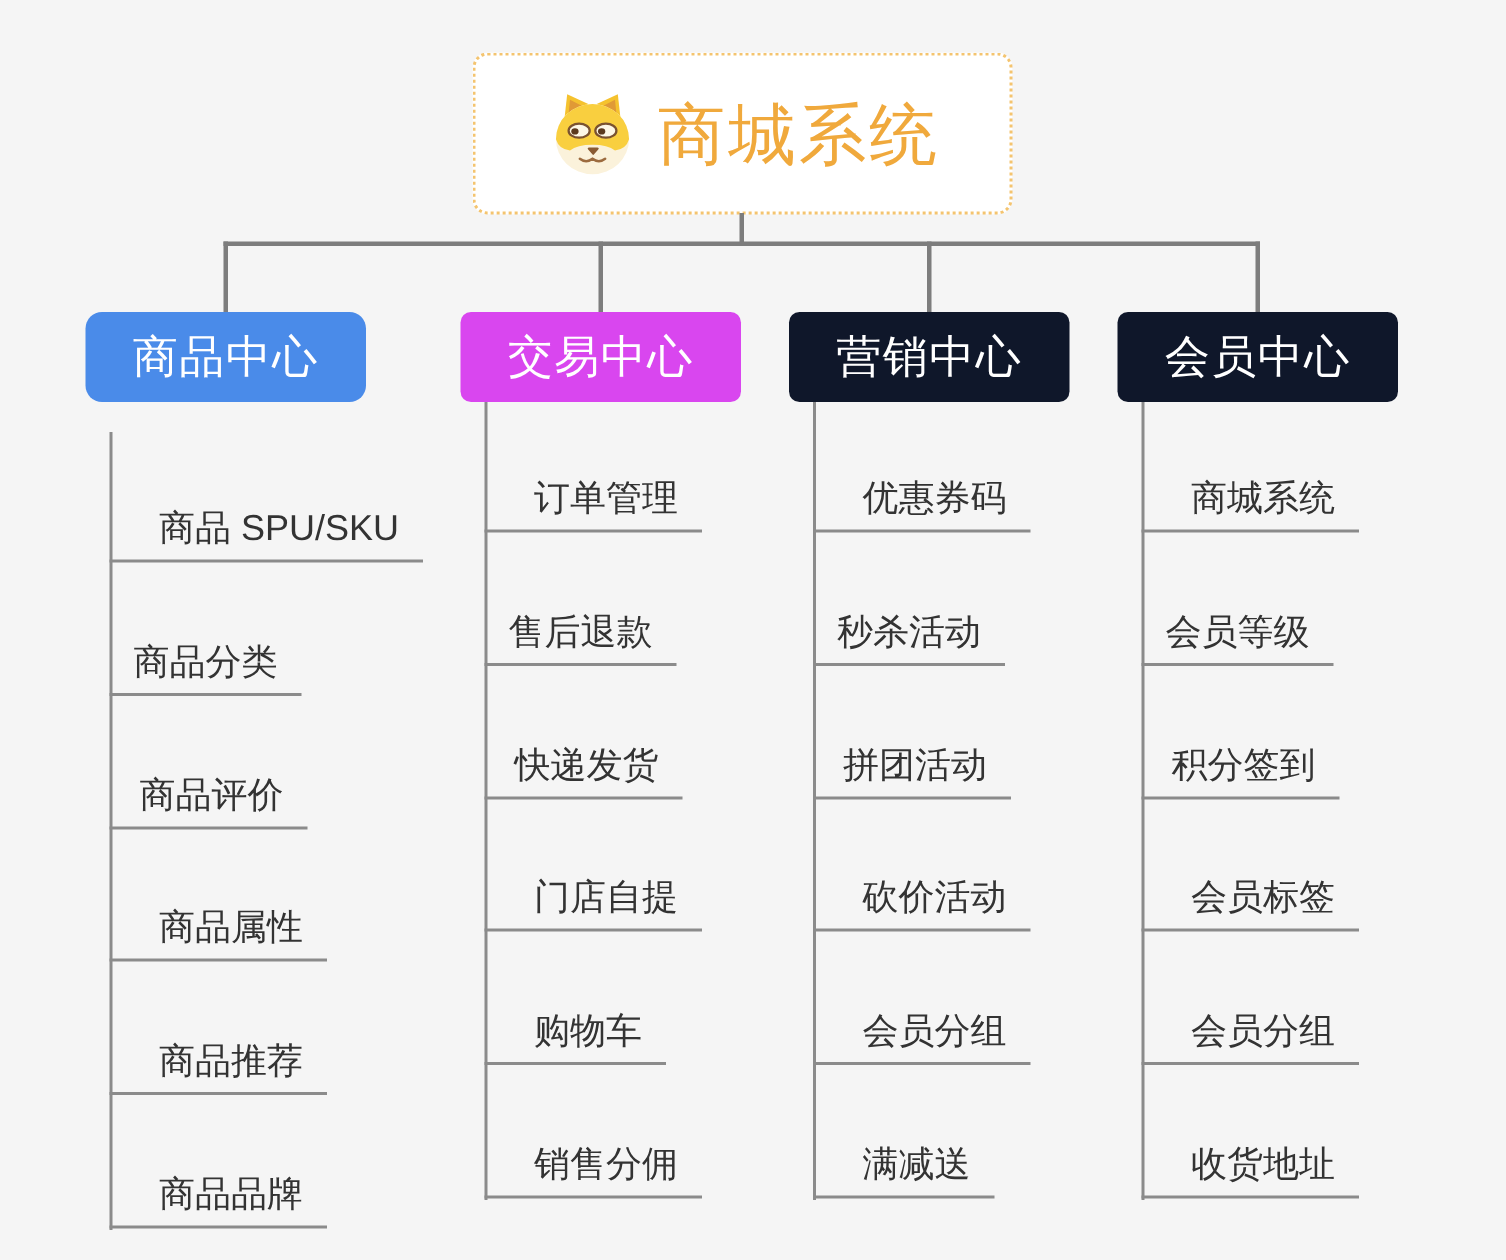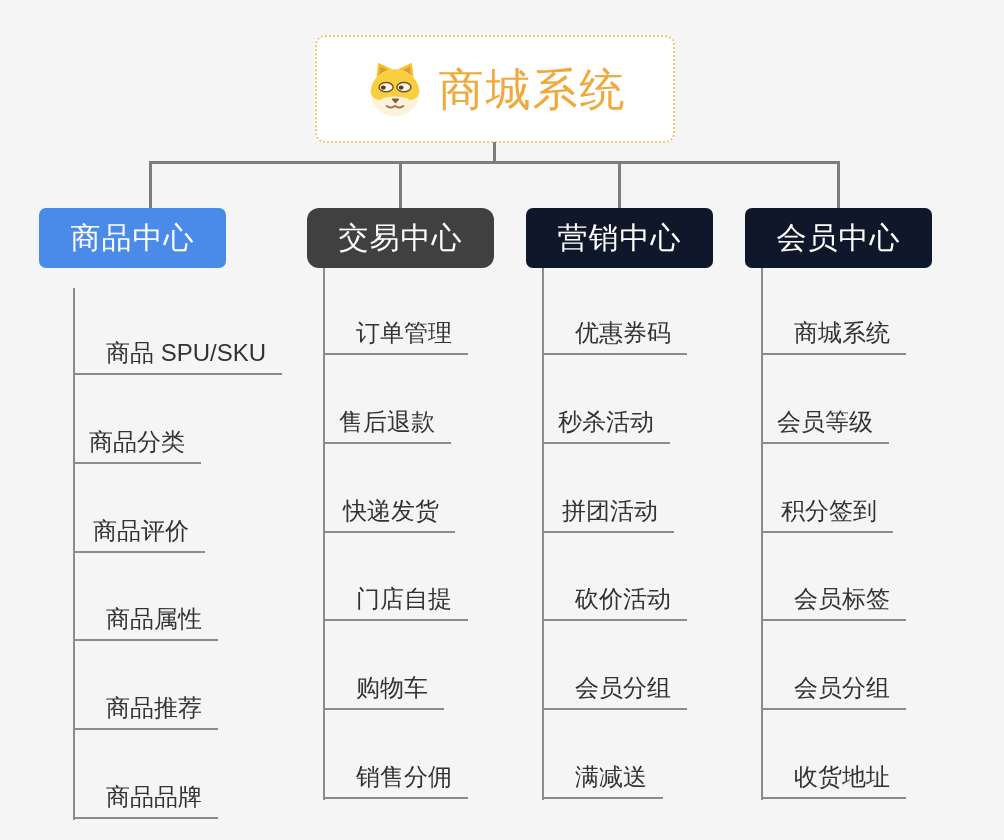--- a/index.html
+++ b/index.html
@@ -32,21 +32,21 @@
   .drop-1 { left:149px; } .drop-2 { left:399px; }
   .drop-3 { left:618px; } .drop-4 { left:837px; }
 
   
   .branch-box {
     position:absolute; top:208px; width:187px; height:60px;
     border-radius:7px; color:#ffffff; font-size:30px; letter-spacing:1px;
     display:flex; align-items:center; justify-content:center;
     box-sizing:border-box;
   }
-  .branch-box-1 { left:39px;  }
+  .branch-box-1 { left:57px;border-radius:11px;  }
   .branch-box-2 { left:307px; }
   .branch-box-3 { left:526px; }
   .branch-box-4 { left:745px; }
 
   
   .column {
     position:absolute; top:268px; width:250px; height:532px;
     border-left:2px solid #8B8B8B; box-sizing:border-box;
   }
   .column-1 { left:73px;margin-top:20px;  }
@@ -98,21 +98,21 @@
   </div>
 
   <div class="line root-stub"></div>
   <div class="line h-line"></div>
   <div class="line drop drop-1"></div>
   <div class="line drop drop-2"></div>
   <div class="line drop drop-3"></div>
   <div class="line drop drop-4"></div>
 
   <div class="branch-box branch-box-1" style="background-color: rgb(74, 139, 233);">商品中心</div>
-  <div class="branch-box branch-box-2" style="background-color: #404040; border-radius: 12px;">交易中心</div>
+  <div class="branch-box branch-box-2" style="background-color: #d946ef;">交易中心</div>
   <div class="branch-box branch-box-3" style="background-color: #0f172a;">营销中心</div>
   <div class="branch-box branch-box-4" style="background-color: #0f172a;">会员中心</div>
 
   <div class="column column-1">
     <div class="leaf">商品 SPU/SKU</div>
     <div class="leaf">商品分类</div>
     <div class="leaf">商品评价</div>
     <div class="leaf">商品属性</div>
     <div class="leaf">商品推荐</div>
     <div class="leaf">商品品牌</div>

